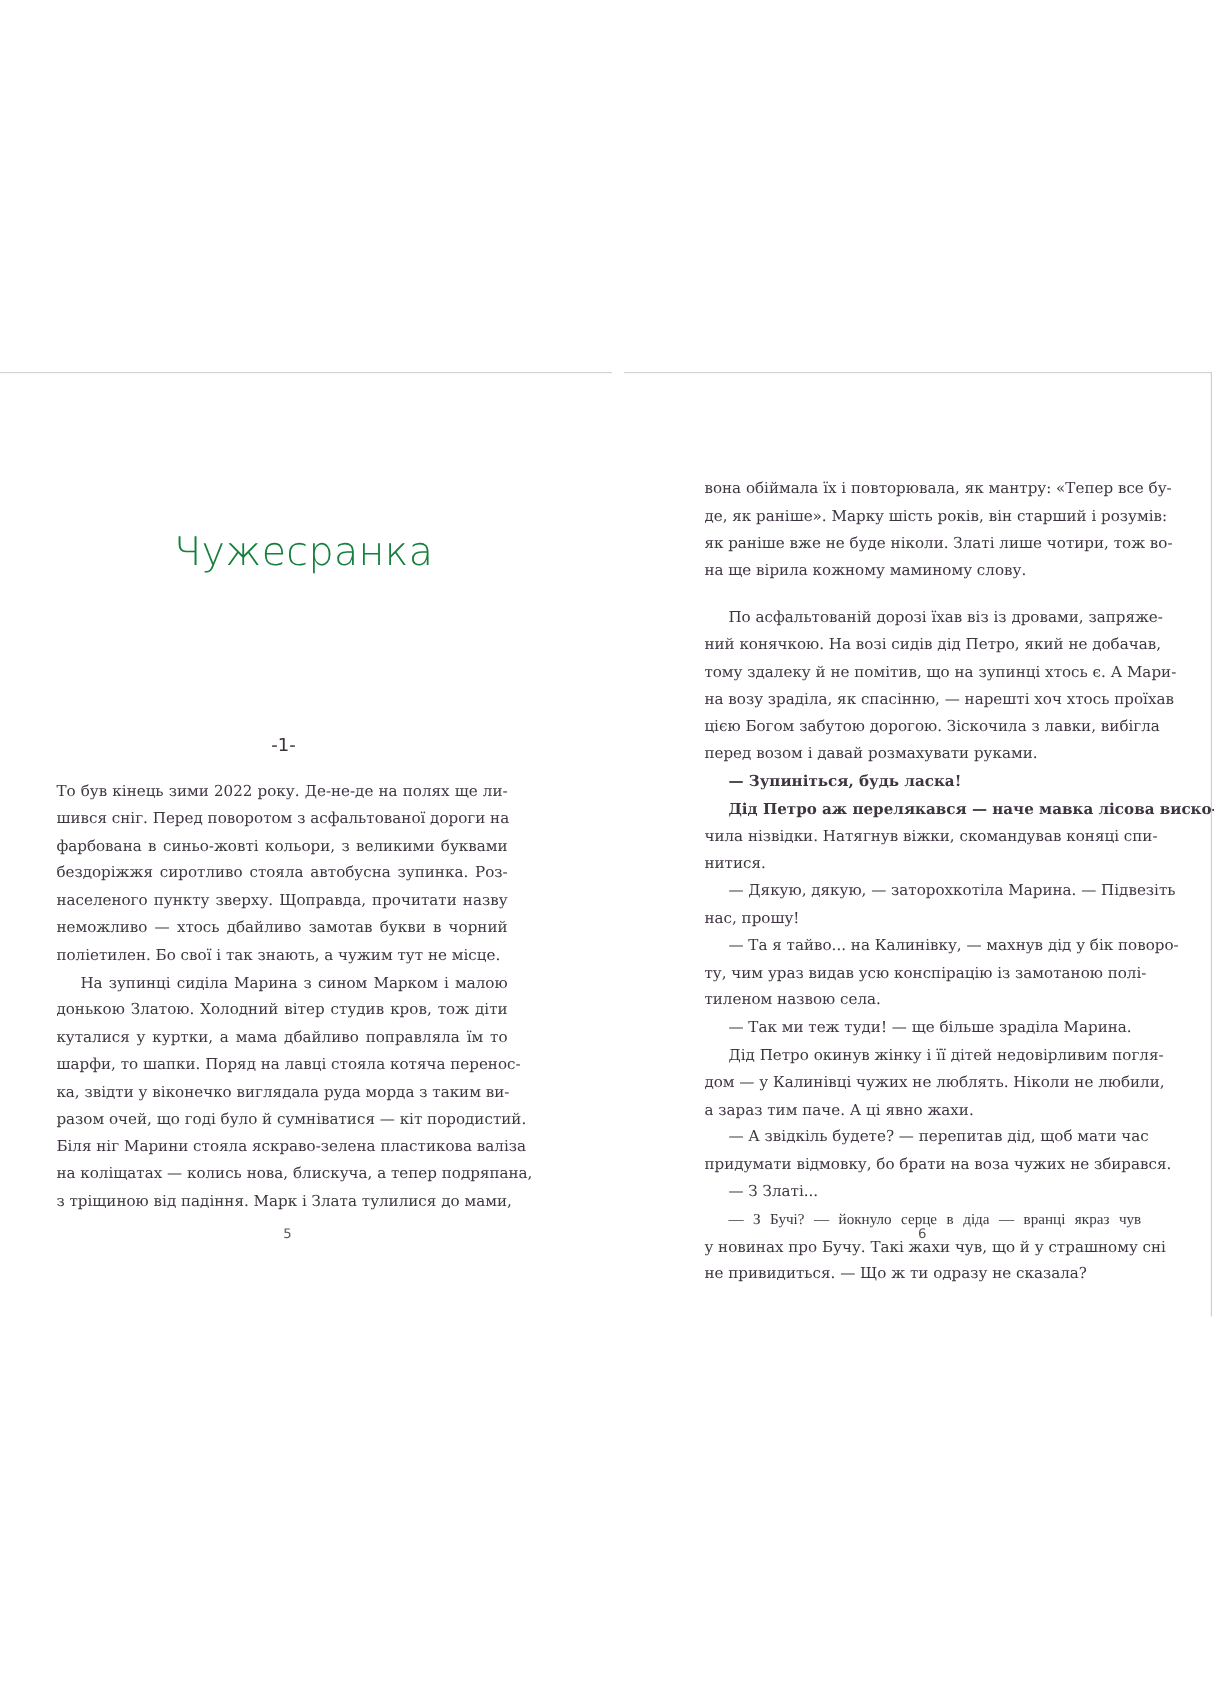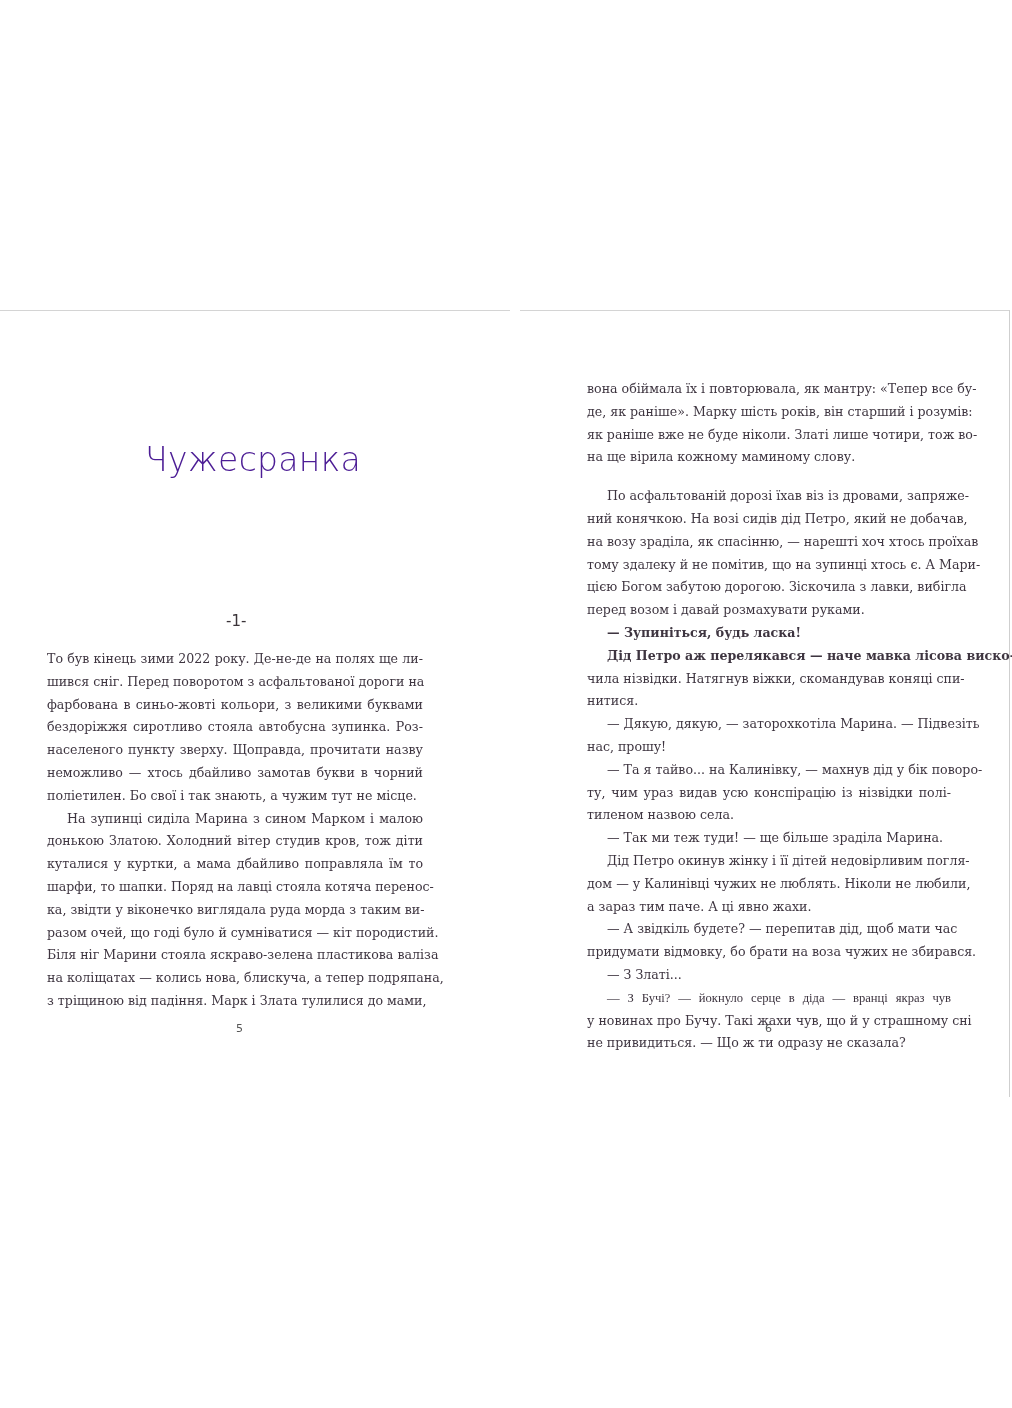--- a/index.html
+++ b/index.html
@@ -6,33 +6,33 @@
     body { width: 1012px; height: 1408px; position: relative; overflow: hidden; }
     .rule-top-left { position: absolute; left: 0; top: 310px; width: 510px; height: 0; border-top: 1.5px solid #d4d4d4; }
     .rule-top-right { position: absolute; left: 520px; top: 310px; width: 490px; height: 0; border-top: 1.5px solid #d4d4d4; }
     .rule-right { position: absolute; left: 1009px; top: 310px; width: 0; height: 787px; border-left: 1.5px solid #cfcfcf; }
     .page { position: absolute; top: 311px; }
     .page-left { left: 0; width: 510px; }
     .page-right { left: 520px; width: 489px; }
     .chapter-title {
       position: absolute; left: 145px; top: 129px;
       font-family: "DejaVu Sans", sans-serif; font-size: 33px; font-weight: 300;
-      color: #4c1d95; letter-spacing: 0.3px; margin: 0;
+      color: #15803d; letter-spacing: 0.3px; margin: 0;
     }
     .section-num {
       position: absolute; left: 226px; top: 301px;
       font-family: "DejaVu Sans", sans-serif; font-size: 15px; color: #3a3338;
     }
     .text-block {
       position: absolute;
       font-family: "DejaVu Serif", serif; font-size: 12.6px; line-height: 22.8px;
       color: #3e3540; text-align: justify;
     }
     .left-text { left: 47px; top: 337px; width: 376px; }
-    .right-text { left: 67px; top: 67px; width: 364px; }
+    .right-text { left: 67px; top: 85px; width: 364px; }
     .text-block p { margin: 0; }
     .line { display: block; white-space: nowrap; text-align: justify; text-align-last: justify; }
     .line.last { text-align-last: left; }
     .page-number {
       position: absolute; font-family: "DejaVu Sans", sans-serif; font-size: 11px; color: #555;
     }
     .pn-left { left: 236px; top: 711px; }
     .pn-right { left: 245px; top: 711px; }
   </style>
 </head>
@@ -74,40 +74,40 @@
   <div class="text-block right-text" id="right-body">
       <p>
         <span class="line">вона обіймала їх і повторювала, як мантру: «Тепер все бу-</span>
         <span class="line">де, як раніше». Марку шість років, він старший і розумів:</span>
         <span class="line">як раніше вже не буде ніколи. Златі лише чотири, тож во-</span>
         <span class="line last">на ще вірила кожному маминому слову.</span>
       </p>
       <p>
         <span class="line" style="padding-left: 20px; margin-top: 16px;">По асфальтованій дорозі їхав віз із дровами, запряже-</span>
         <span class="line">ний конячкою. На возі сидів дід Петро, який не добачав,</span>
+        <span class="line">тому здалеку й не помітив, що на зупинці хтось є. А Мари-</span>
         <span class="line">на возу зраділа, як спасінню, — нарешті хоч хтось проїхав</span>
-        <span class="line">тому здалеку й не помітив, що на зупинці хтось є. А Мари-</span>
         <span class="line">цією Богом забутою дорогою. Зіскочила з лавки, вибігла</span>
         <span class="line last">перед возом і давай розмахувати руками.</span>
       </p>
       <p>
         <span class="line last" style="padding-left: 20px; font-weight: bold;">— Зупиніться, будь ласка!</span>
       </p>
       <p>
         <span class="line" style="padding-left: 20px; font-weight: bold;">Дід Петро аж перелякався — наче мавка лісова виско-</span>
         <span class="line">чила нізвідки. Натягнув віжки, скомандував коняці спи-</span>
         <span class="line last">нитися.</span>
       </p>
       <p>
         <span class="line" style="padding-left: 20px;">— Дякую, дякую, — заторохкотіла Марина. — Підвезіть</span>
         <span class="line last">нас, прошу!</span>
       </p>
       <p>
         <span class="line" style="padding-left: 20px;">— Та я тайво... на Калинівку, — махнув дід у бік поворо-</span>
-        <span class="line">ту, чим ураз видав усю конспірацію із нізвідки полі-</span>
+        <span class="line">ту, чим ураз видав усю конспірацію із замотаною полі-</span>
         <span class="line last">тиленом назвою села.</span>
       </p>
       <p>
         <span class="line last" style="padding-left: 20px;">— Так ми теж туди! — ще більше зраділа Марина.</span>
       </p>
       <p>
         <span class="line" style="padding-left: 20px;">Дід Петро окинув жінку і її дітей недовірливим погля-</span>
         <span class="line">дом — у Калинівці чужих не люблять. Ніколи не любили,</span>
         <span class="line last">а зараз тим паче. А ці явно жахи.</span>
       </p>

